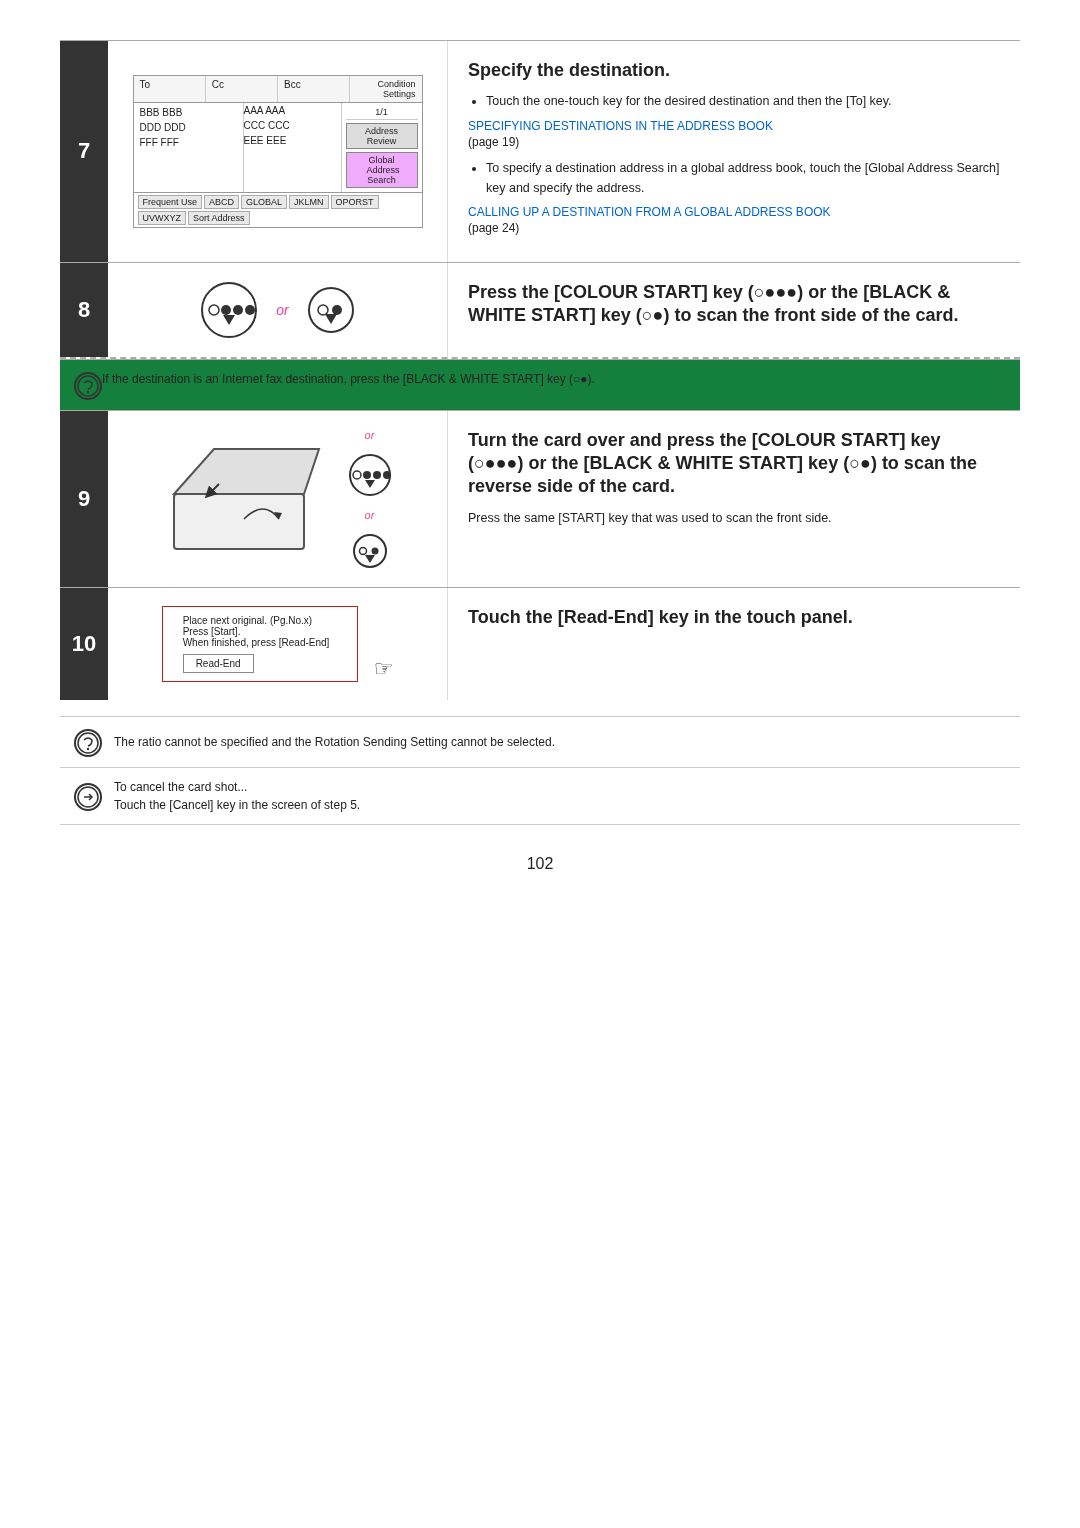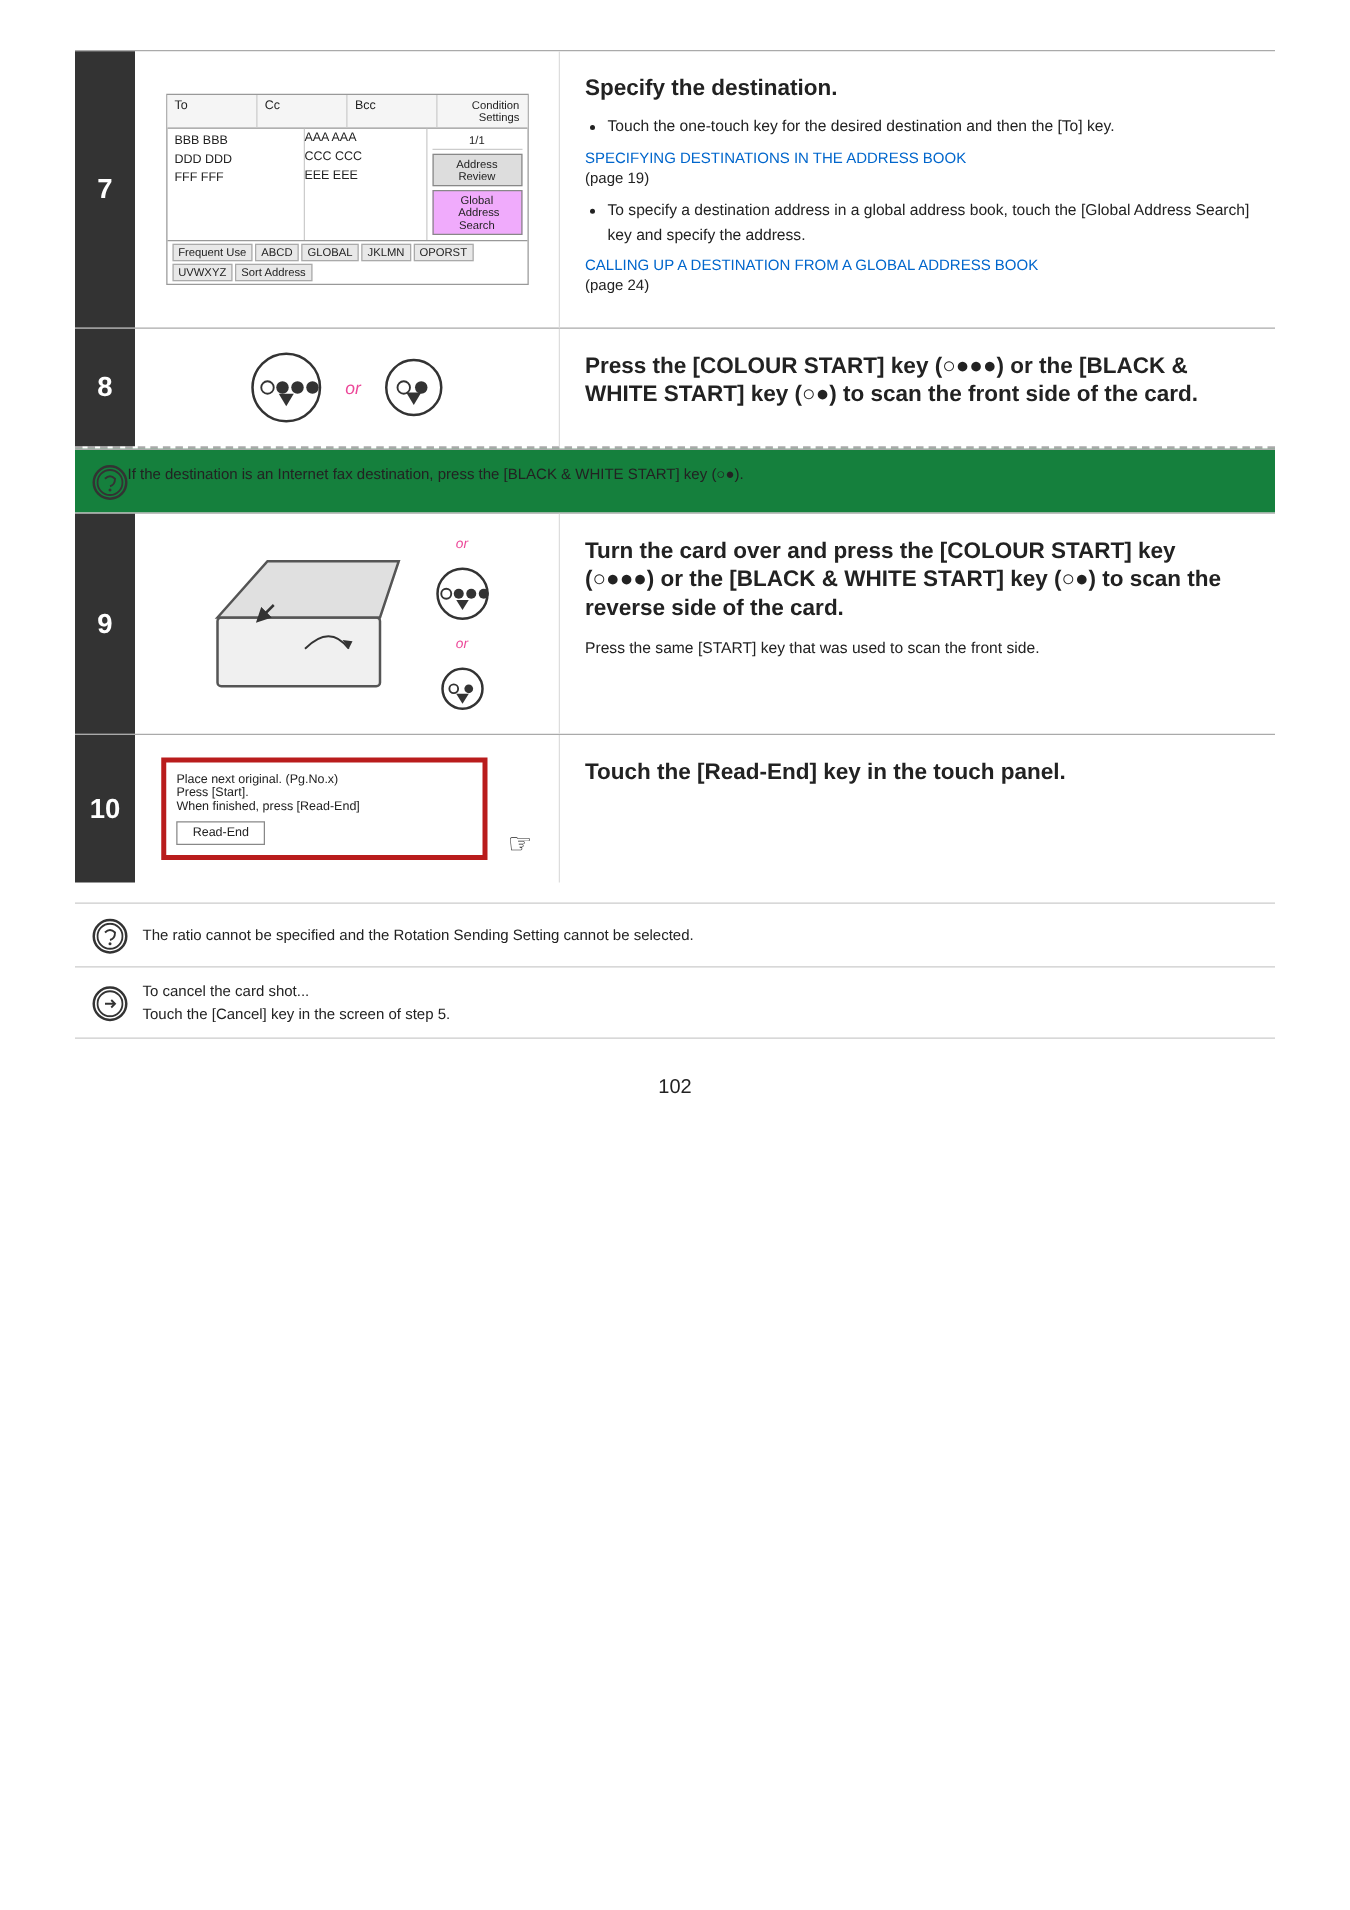--- a/index.html
+++ b/index.html
@@ -182,23 +182,23 @@
 
     
     .scanner-illustration {
       display: flex;
       align-items: center;
       gap: 14px;
     }
 
     
     .read-end-panel {
-      border: 4px solid #b91c1c;
-      width: 261px;
-      padding: 8px 8px;
+      border: 1px solid #b91c1c;
+      width: 196px;
+      padding: 8px 20px;
       font-size: 10px;
       position: relative;
     }
 
     .read-end-btn {
       border: 1px solid #888;
       display: inline-block;
       padding: 3px 12px;
       font-size: 10px;
       margin-top: 6px;

